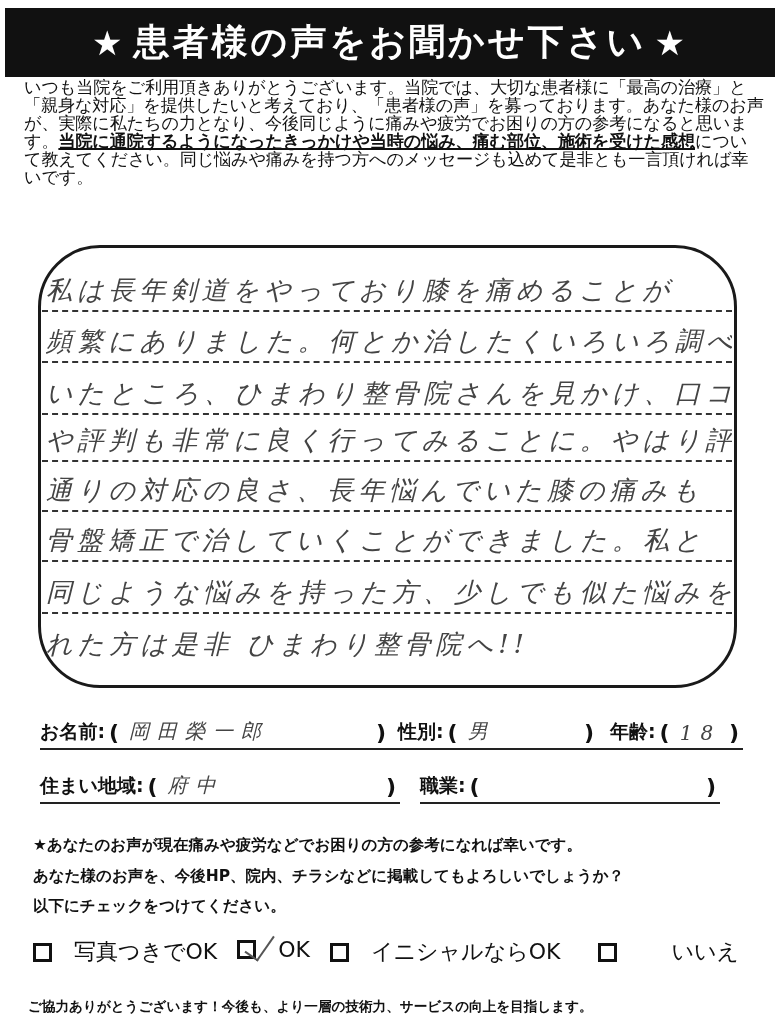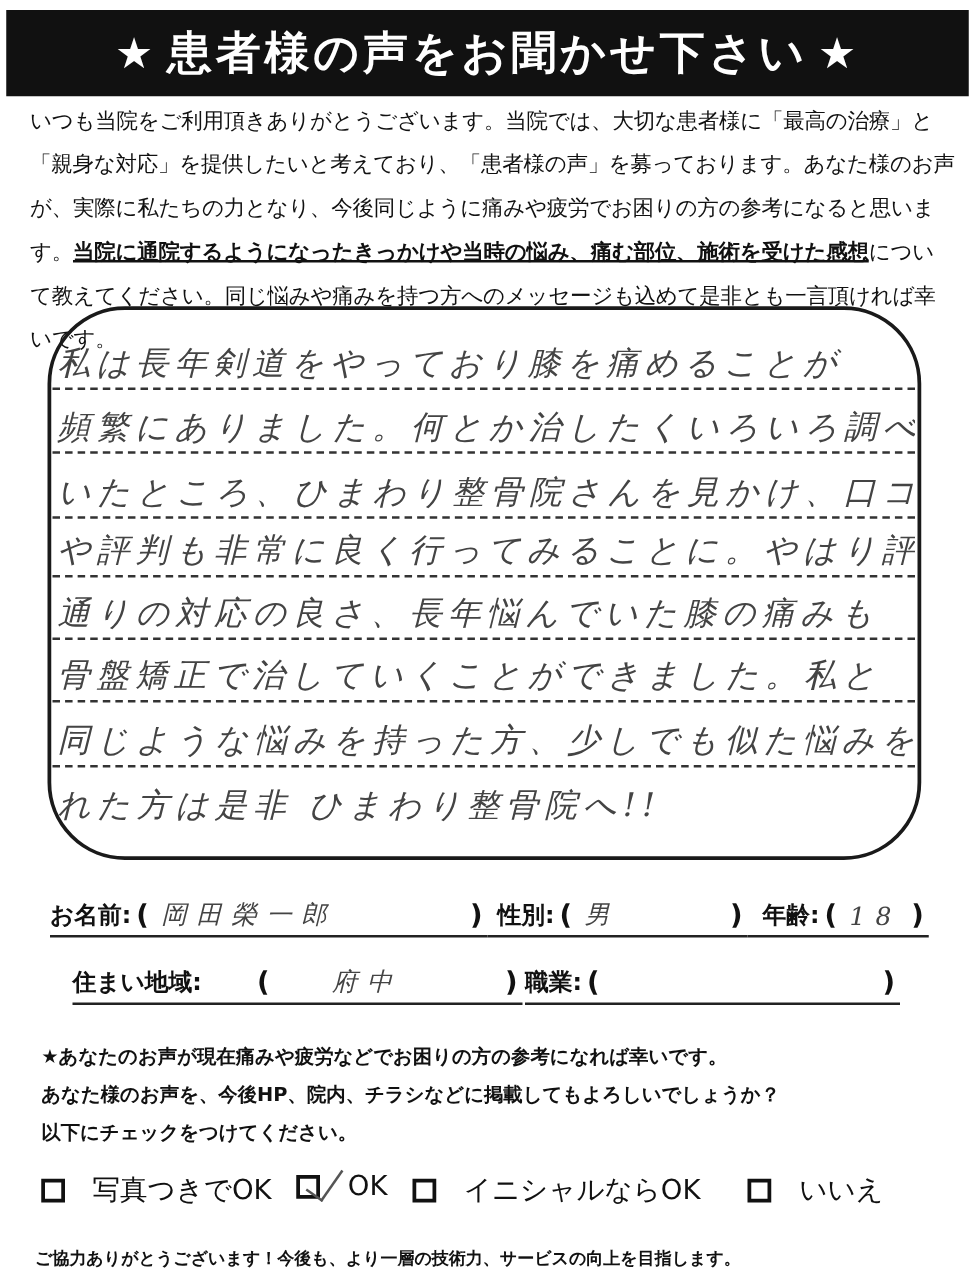--- a/index.html
+++ b/index.html
@@ -9,21 +9,21 @@
     .header-bar {
       position: absolute; left: 5px; top: 8px; width: 770px; height: 69px;
       background: #111111; color: #ffffff;
       display: flex; align-items: center; justify-content: center;
       font-weight: bold; font-size: 36px; letter-spacing: 3px;
     }
     .header-bar .star { font-size: 34px; margin: 0 8px; }
 
     .intro {
       position: absolute; left: 24px; top: 80px; width: 740px;
-      font-size: 17.2px; line-height: 35px; font-weight: normal; letter-spacing: -0.2px;
+      font-size: 17.2px; line-height: 18px; font-weight: normal; letter-spacing: -0.2px; font-family: Liberation Mono, monospace;
     }
     .intro .hl { font-weight: bold; text-decoration: underline; text-decoration-thickness: 2px; }
 
     .comment-box {
       position: absolute; left: 38px; top: 245px; width: 699px; height: 443px;
       border: 3px solid #1a1a1a; border-radius: 62px;
     }
     .hand-line {
       position: absolute; left: 42px; width: 690px; height: 44px;
       border-bottom: 2px dashed #333;
@@ -115,21 +115,21 @@
   </div>
   <div class="field" style="left:558px; width:145px;">
     <span class="lbl" style="margin-left:12px;">年齢:</span>
     <span class="paren">(</span>
     <span class="val">18</span>
     <span class="paren">)</span>
   </div>
 </div>
 
 <div class="field-row" style="top:770px;">
-  <div class="field" style="left:18px; width:360px;gap:40px;">
+  <div class="field" style="left:0; width:360px;">
     <span class="lbl">住まい地域:</span>
     <span class="paren">(</span>
     <span class="val">府中</span>
     <span class="paren">)</span>
   </div>
   <div class="field" style="left:380px; width:300px;">
     <span class="lbl">職業:</span>
     <span class="paren">(</span>
     <span class="val"></span>
     <span class="paren">)</span>
@@ -148,19 +148,19 @@
     <span class="lbl">写真つきでOK</span>
   </div>
   <div class="opt">
     <span class="cb checked"></span>
     <span class="lbl">OK</span>
   </div>
   <div class="opt">
     <span class="cb"></span>
     <span class="lbl">イニシャルならOK</span>
   </div>
-  <div class="opt" style="margin-left:18px;">
+  <div class="opt" style="margin-left:18px;gap:32px;">
     <span class="cb"></span>
     <span class="lbl">いいえ</span>
   </div>
 </div>
 
 <div class="footer">ご協力ありがとうございます！今後も、より一層の技術力、サービスの向上を目指します。</div>
 
 </body></html>

